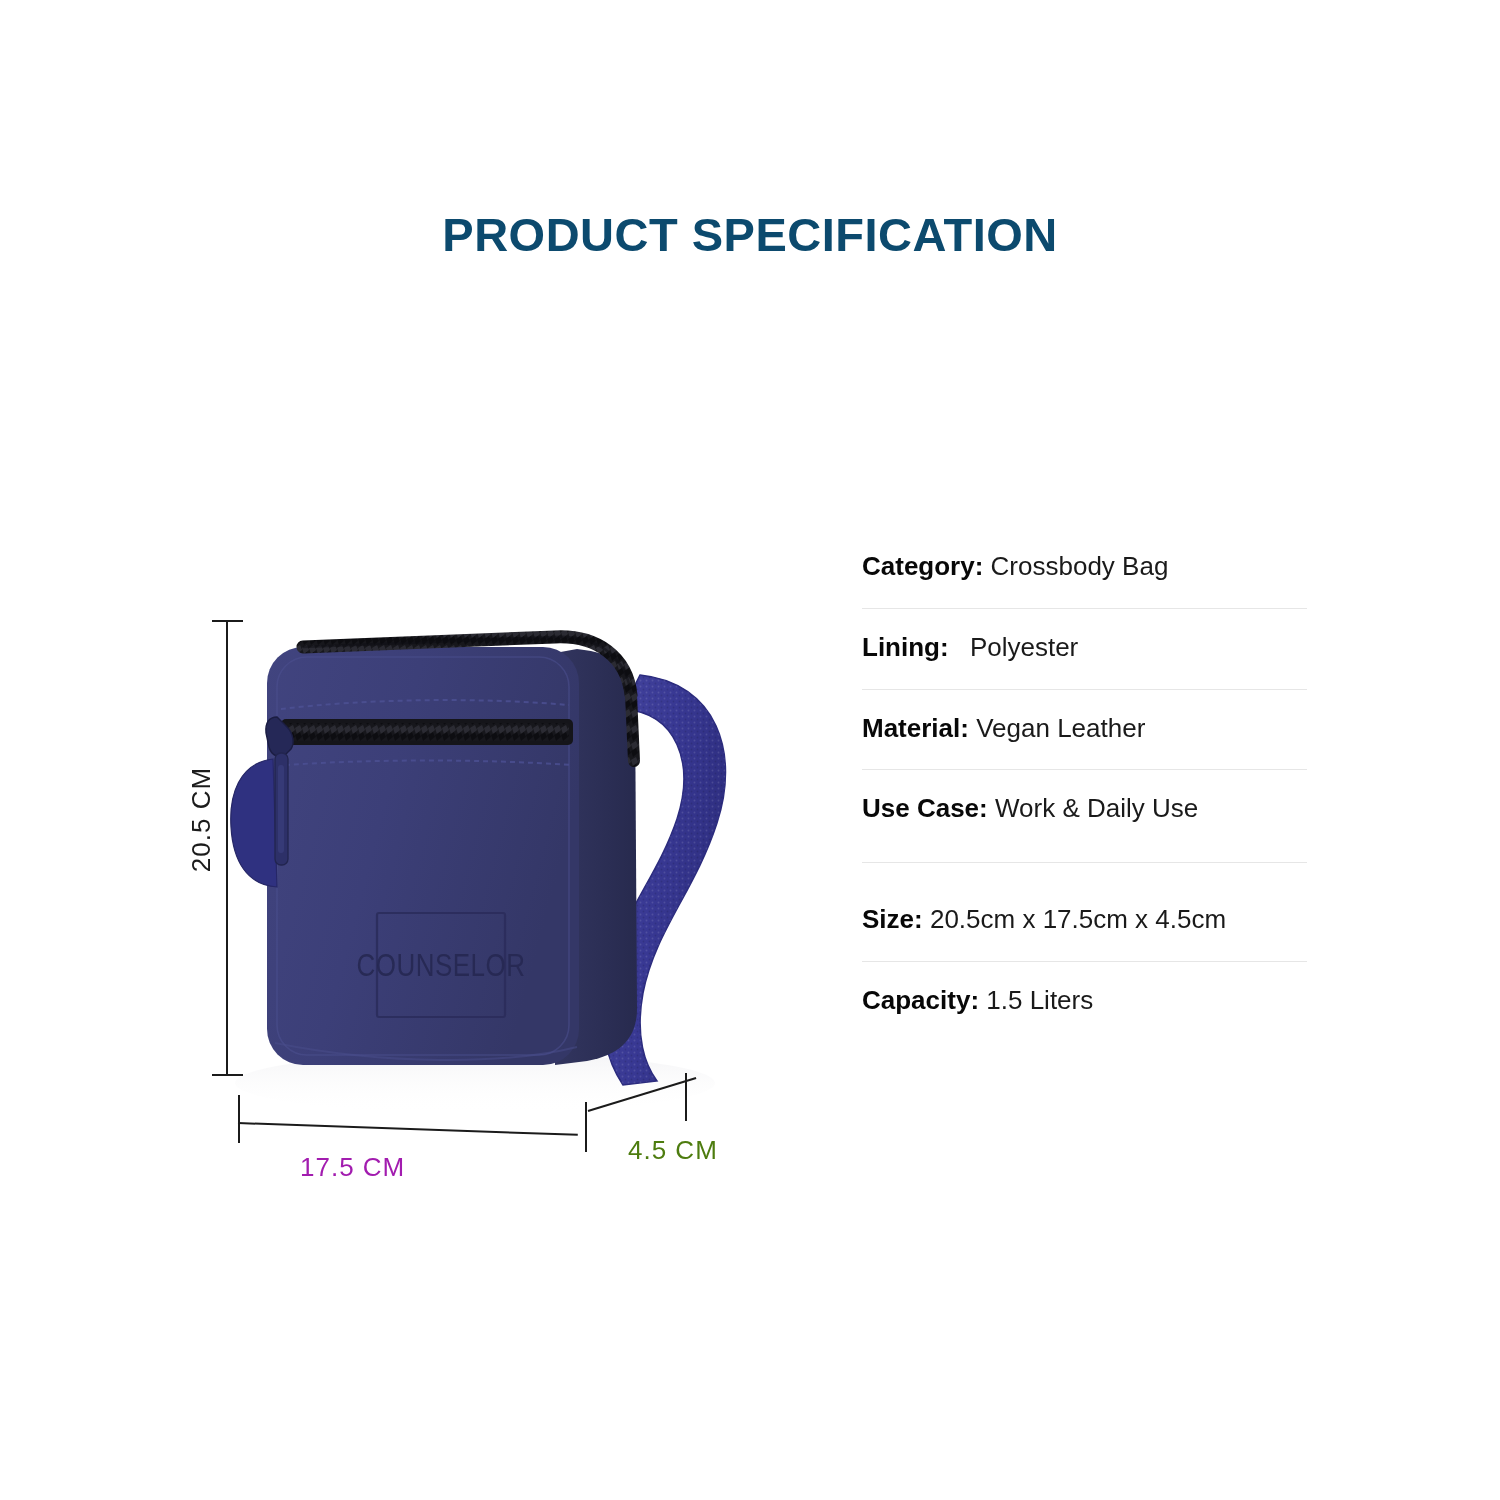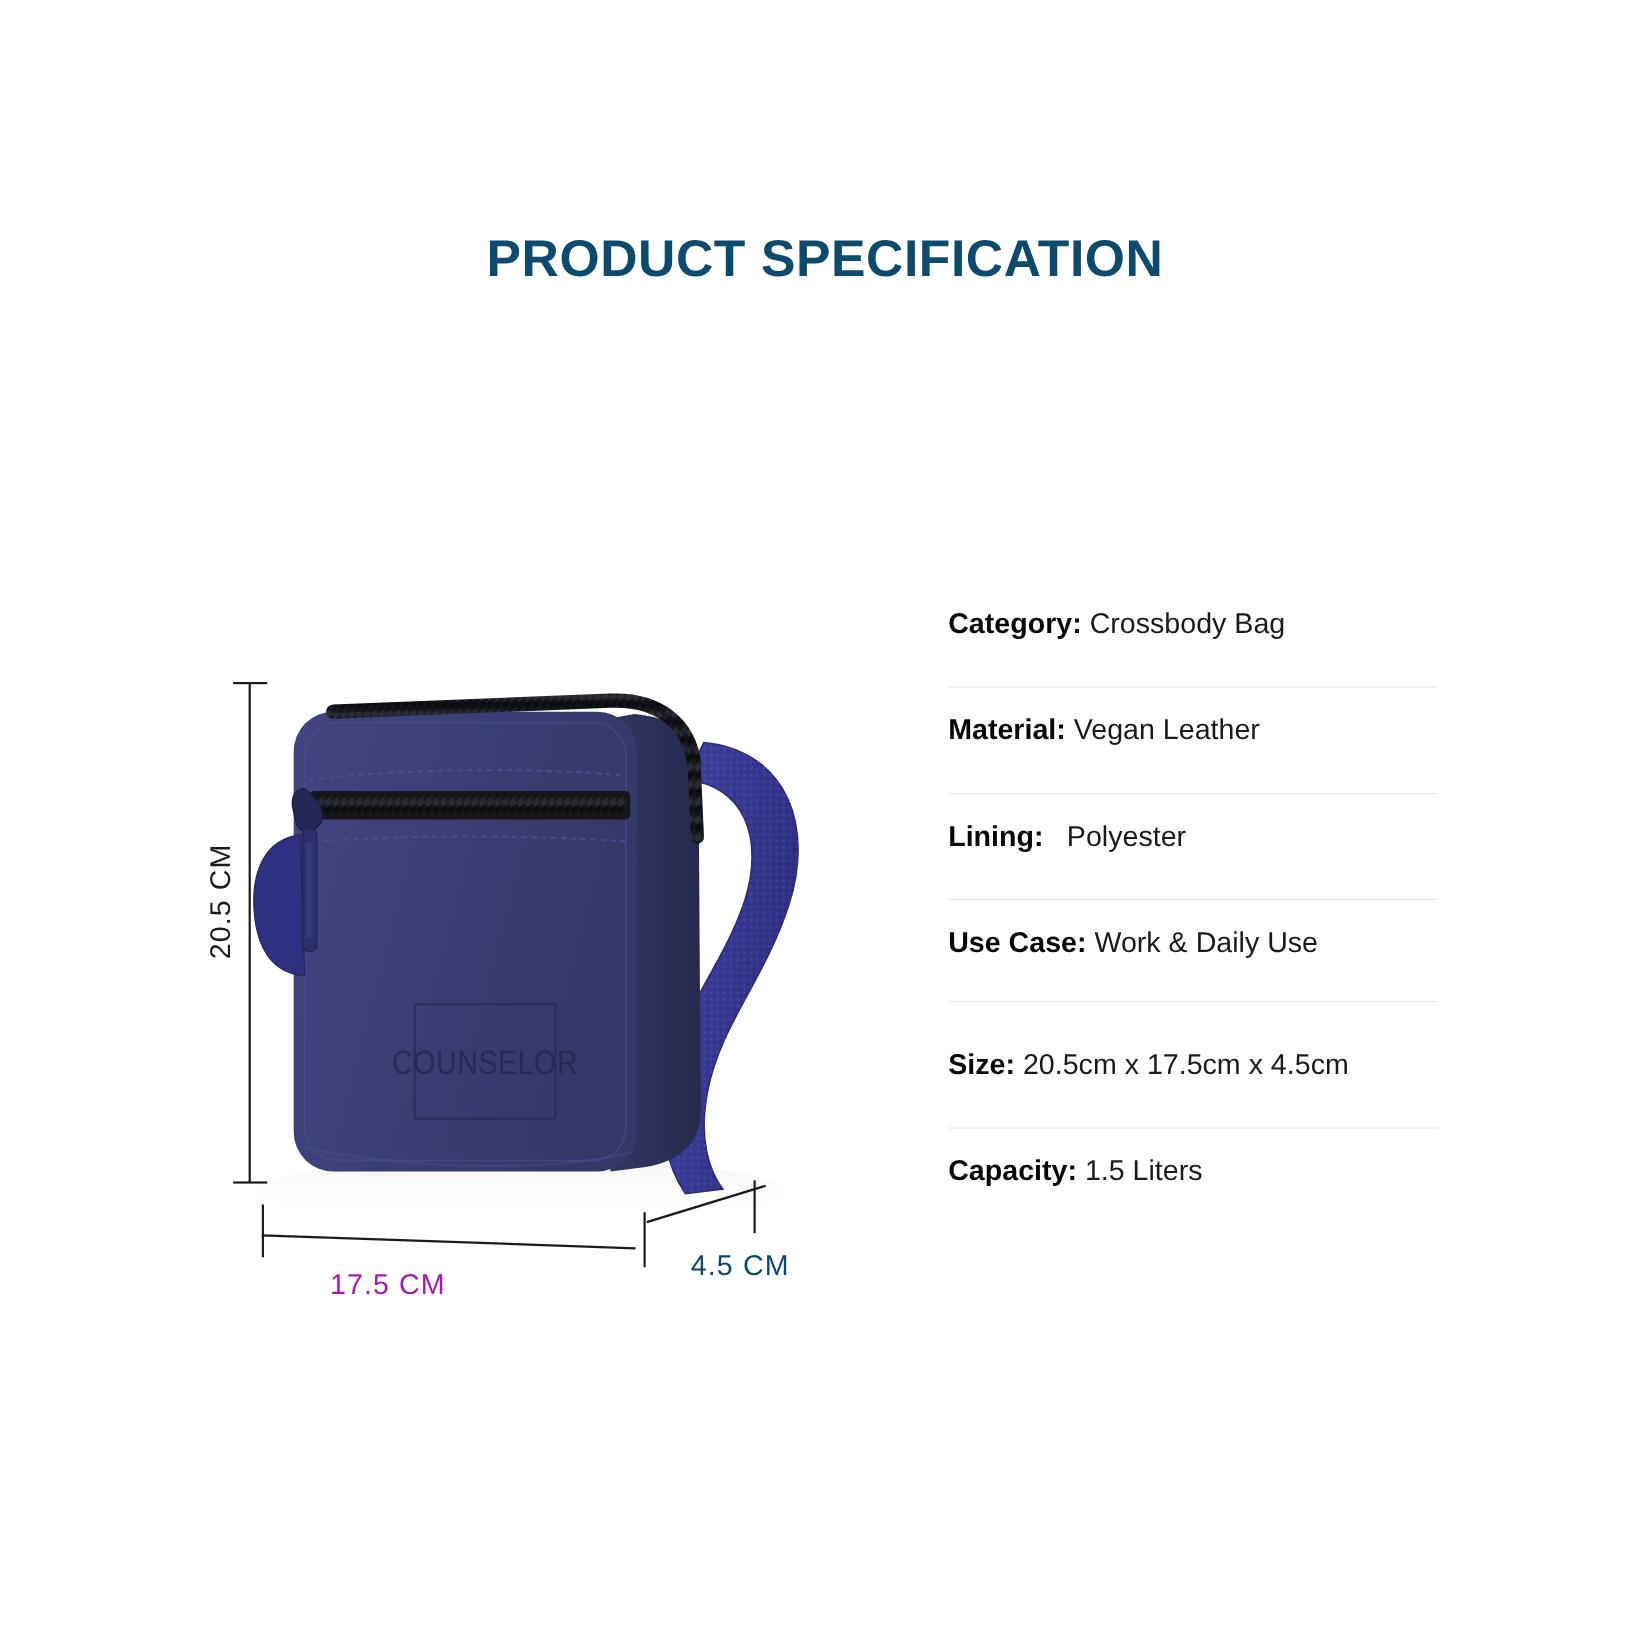--- a/index.html
+++ b/index.html
@@ -66,21 +66,21 @@
     font-size:26px;
     letter-spacing:1px;
     color:#a21caf;
     white-space:nowrap;
   }
   #depth-label {
     position:absolute;
     left:448px; top:545px;
     font-size:26px;
     letter-spacing:1px;
-    color:#0c4a6e;
+    color:#4d7c0f;
     white-space:nowrap;
     text-align:center;
   }
 
   
   #bag-illustration {
     position:absolute;
     left:45px; top:23px;
     width:540px; height:510px;
   }
@@ -88,21 +88,21 @@
 
   
   #spec-list {
     position:absolute;
     left:862px;
     top:550px;
     width:445px;
   }
   .spec-row {
     position:relative;
-    padding:0 0 40px 0;
+    padding:0 0 24px 0;
     border-bottom:1px solid #e6e6e6;
     margin-bottom:22px;
     font-size:26px;
     line-height:1.3;
     color:#101010;
     white-space:nowrap;
   }
   .spec-row.extra-gap { margin-bottom:40px; padding-bottom:36px;margin-top:12px; }
   .spec-row.last { border-bottom:none; margin-bottom:0; padding-bottom:0; }
   .spec-label {
@@ -239,30 +239,30 @@
 </div>
 
 <div id="spec-list">
 
   <div class="spec-row">
     <span class="spec-label">Category:</span>
     <span class="spec-value">Crossbody Bag</span>
   </div>
 
 
+  <div class="spec-row wide-gap">
+    <span class="spec-label">Lining:</span>
+    <span class="spec-value">Polyester</span>
+  </div>
+
   <div class="spec-row">
     <span class="spec-label">Material:</span>
     <span class="spec-value">Vegan Leather</span>
   </div>
 
-  <div class="spec-row wide-gap">
-    <span class="spec-label">Lining:</span>
-    <span class="spec-value">Polyester</span>
-  </div>
-
   <div class="spec-row extra-gap">
     <span class="spec-label">Use Case:</span>
     <span class="spec-value">Work &amp; Daily Use</span>
   </div>
 
   <div class="spec-row">
     <span class="spec-label">Size:</span>
     <span class="spec-value">20.5cm x 17.5cm x 4.5cm</span>
   </div>
 

